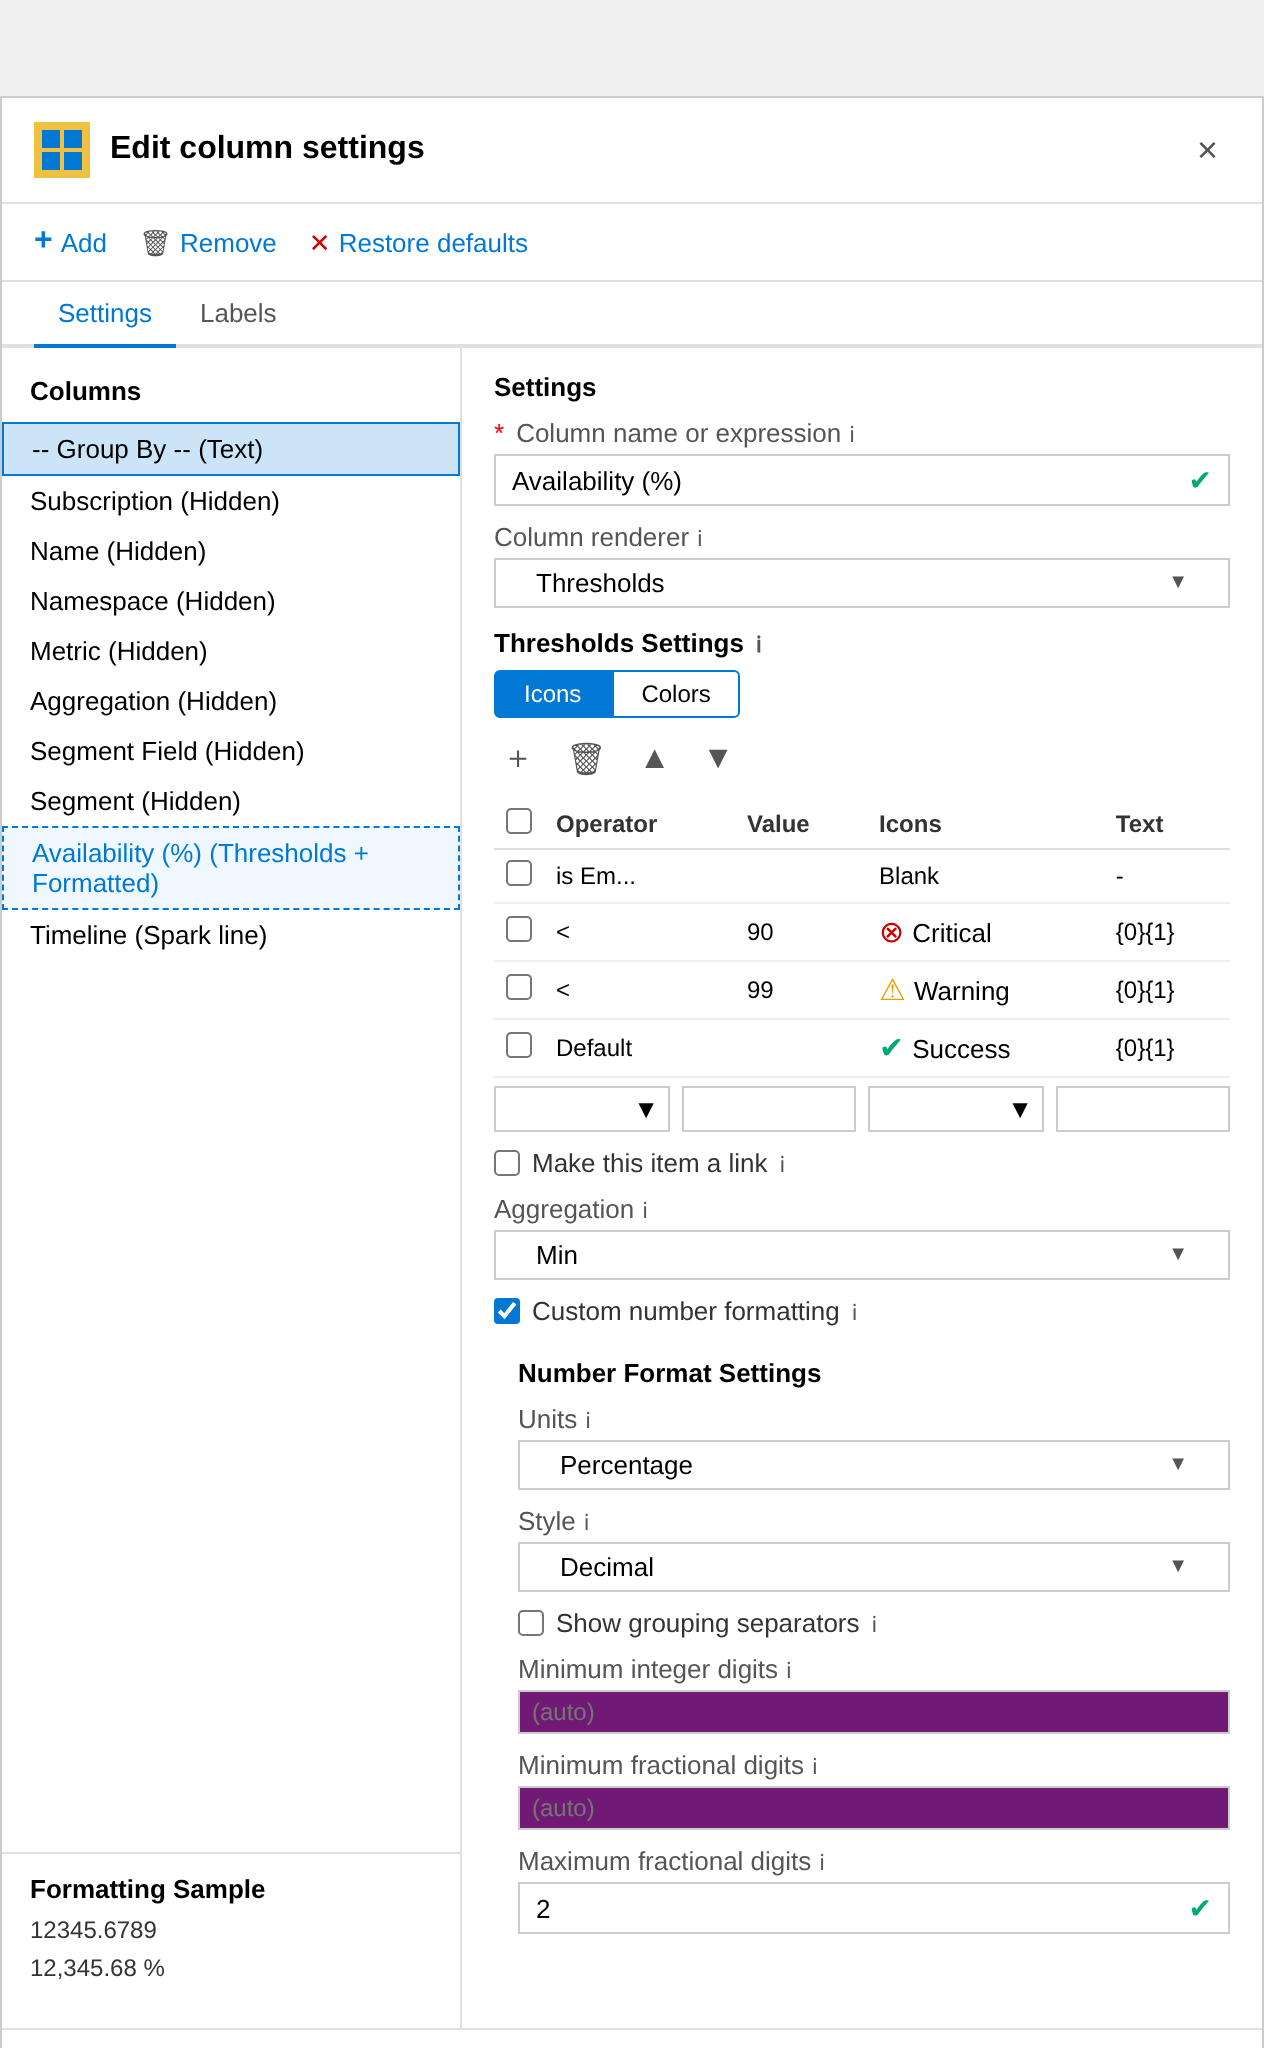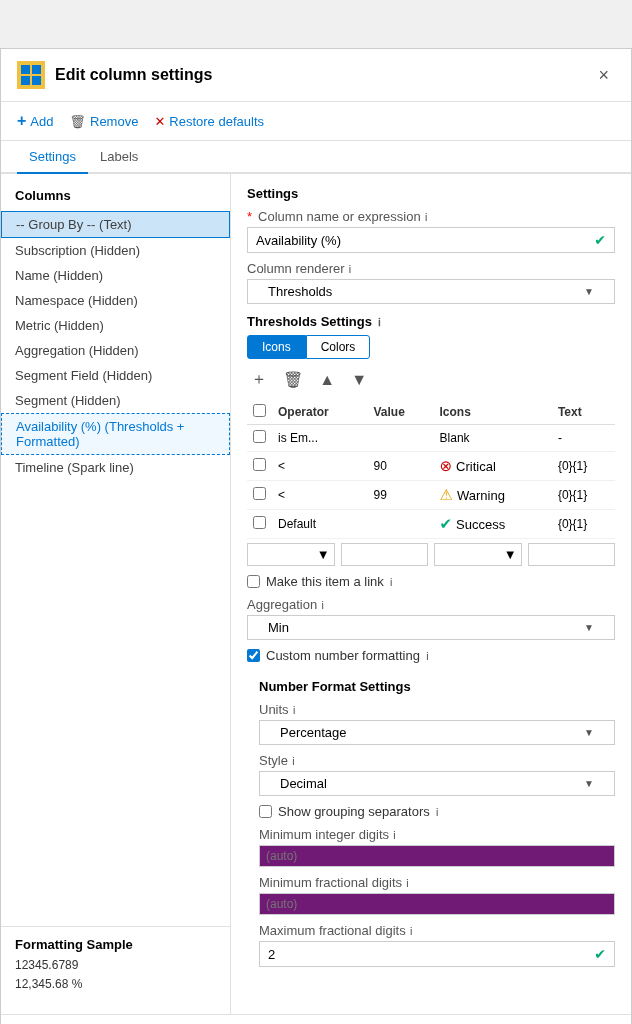--- a/index.html
+++ b/index.html
@@ -15,21 +15,21 @@
     .plus-icon { color: #0078d4; font-weight: bold; font-size: 16px; }
     .trash-icon { color: #555; }
     .restore-x { color: #c00; }
     .tabs-bar { padding: 0 16px; border-bottom: 2px solid #e0e0e0; display: flex; gap: 0; }
     .tab { padding: 8px 12px; cursor: pointer; font-size: 13px; color: #555; border-bottom: 2px solid transparent; margin-bottom: -2px; }
     .tab.active { color: #0078d4; border-bottom: 2px solid #0078d4; font-weight: 500; }
     .content-area { display: flex; flex: 1; overflow: hidden; }
     .left-panel { width: 230px; border-right: 1px solid #e0e0e0; display: flex; flex-direction: column; padding: 10px 0; }
     .panel-title { font-weight: 600; padding: 4px 14px 8px; font-size: 13px; }
     .column-list { flex: 1; overflow-y: auto; }
-    .col-item { padding: 5px 14px; cursor: pointer; color: #404040; }
+    .col-item { padding: 5px 14px; cursor: pointer; color: #000000; }
     .col-item.selected-solid { background: #cce4f7; border: 1px solid #0078d4; }
     .col-item.selected-dashed { background: #f0f8ff; border: 1px dashed #0078d4; color: #0078d4; }
     .formatting-sample { padding: 10px 14px; border-top: 1px solid #e0e0e0; }
     .formatting-sample .fs-title { font-weight: 600; margin-bottom: 4px; }
     .fs-value { font-size: 12px; color: #333; line-height: 1.6; }
     .right-panel { flex: 1; padding: 12px 16px; overflow-y: auto; }
     .section-title { font-weight: 600; margin-bottom: 8px; font-size: 13px; }
     .field-label { font-size: 12px; color: #555; margin-bottom: 3px; margin-top: 8px; display: flex; align-items: center; gap: 4px; }
     .required { color: red; margin-right: 2px; }
     .info-icon { color: #555; font-size: 11px; cursor: pointer; }

